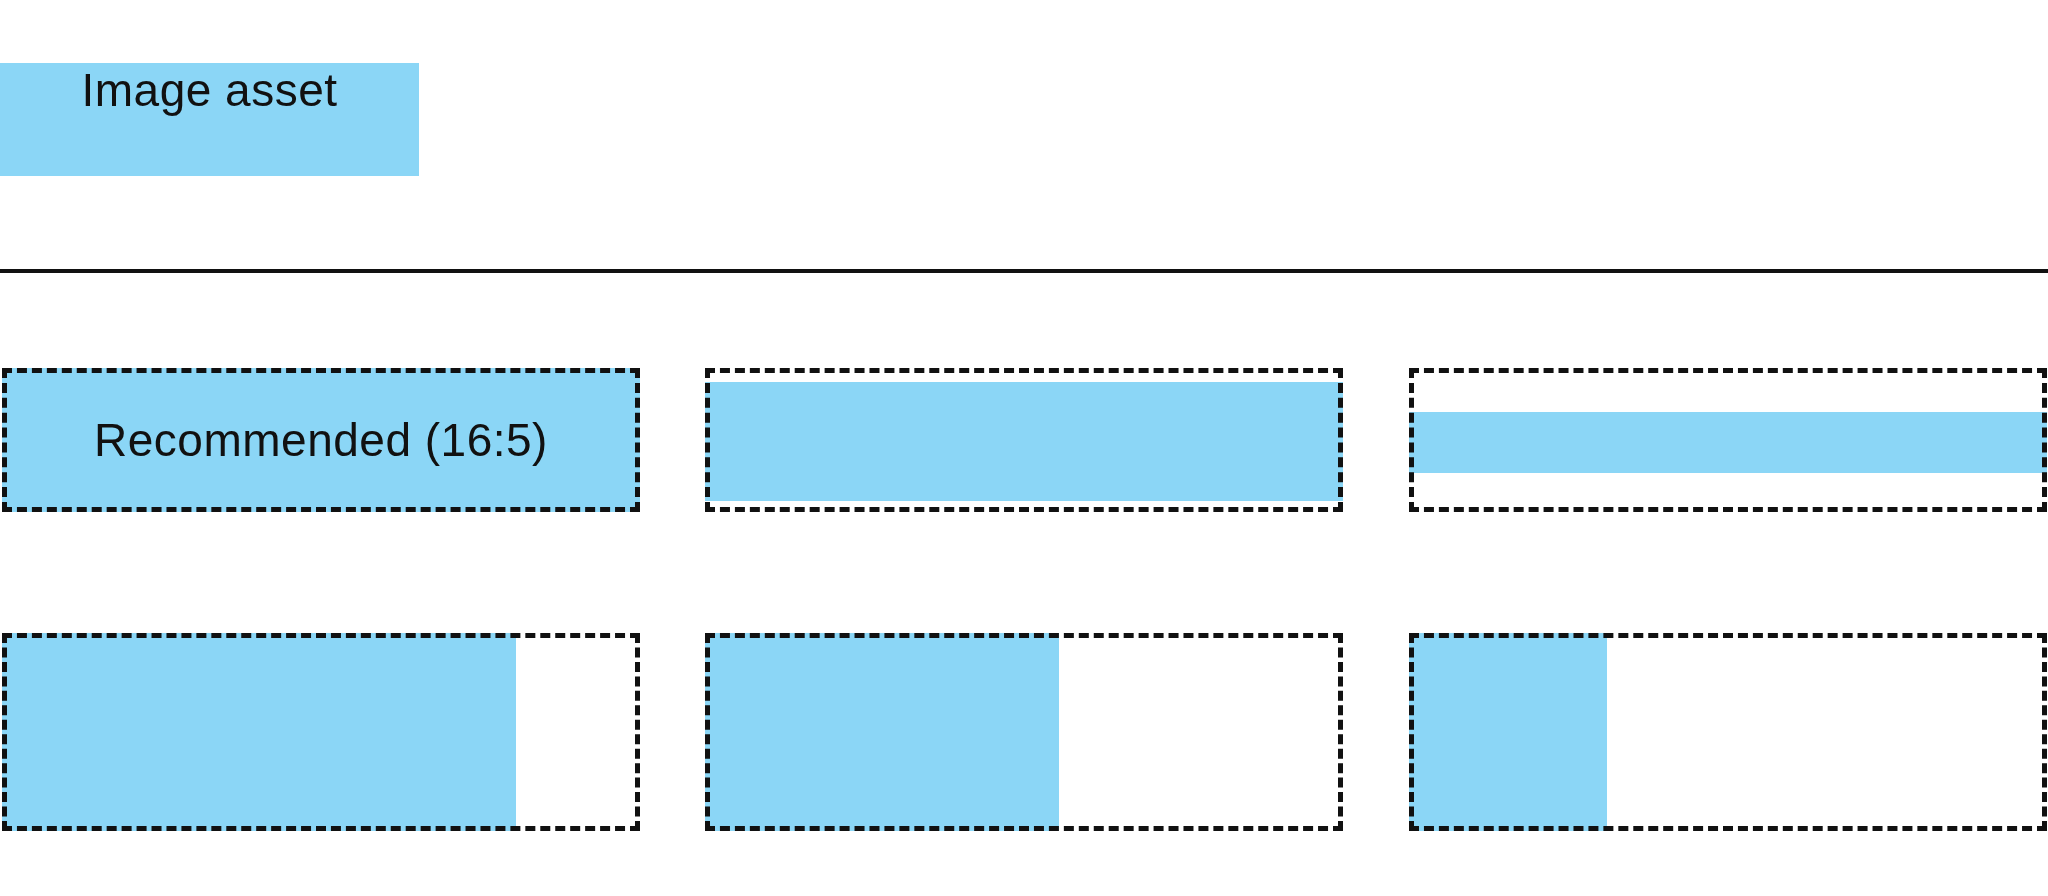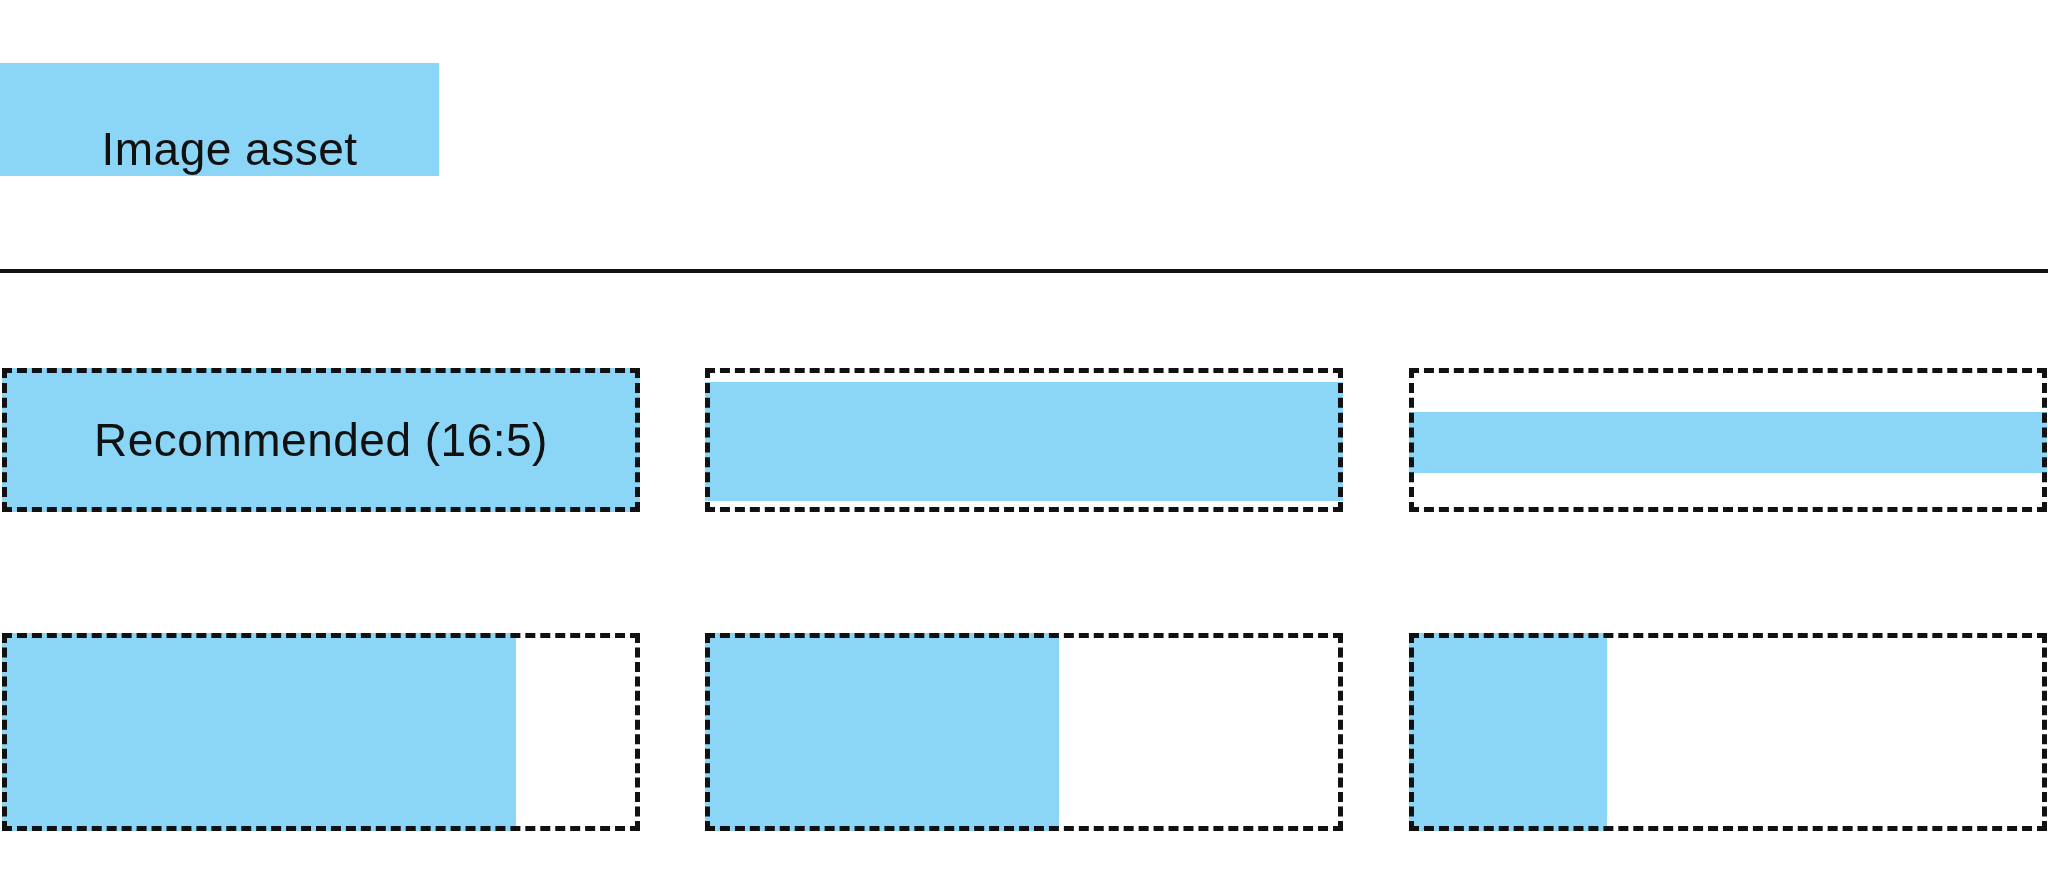--- a/index.html
+++ b/index.html
@@ -12,21 +12,21 @@
     position: relative;
     width: 2048px; height: 896px;
     background: #ffffff;
     overflow: hidden;
   }
   
   .legend-asset {
     position: absolute; left: 0; top: 63px;
     width: 419px; height: 113px;
     background: var(--asset-blue, #8BD6F6);
-    display: flex; align-items: flex-end; justify-content: center; padding-left: 20px;
+    display: flex; align-items: flex-start; justify-content: center;
   }
   .legend-space {
     position: absolute; left: 457px; top: 62px;
     width: 903px; height: 115px;
     box-sizing: border-box;
     border: 4px dashed var(--ink, #111111);
     display: flex; align-items: center; justify-content: center;
   }
   .label-text {
     font-size: 46px;

